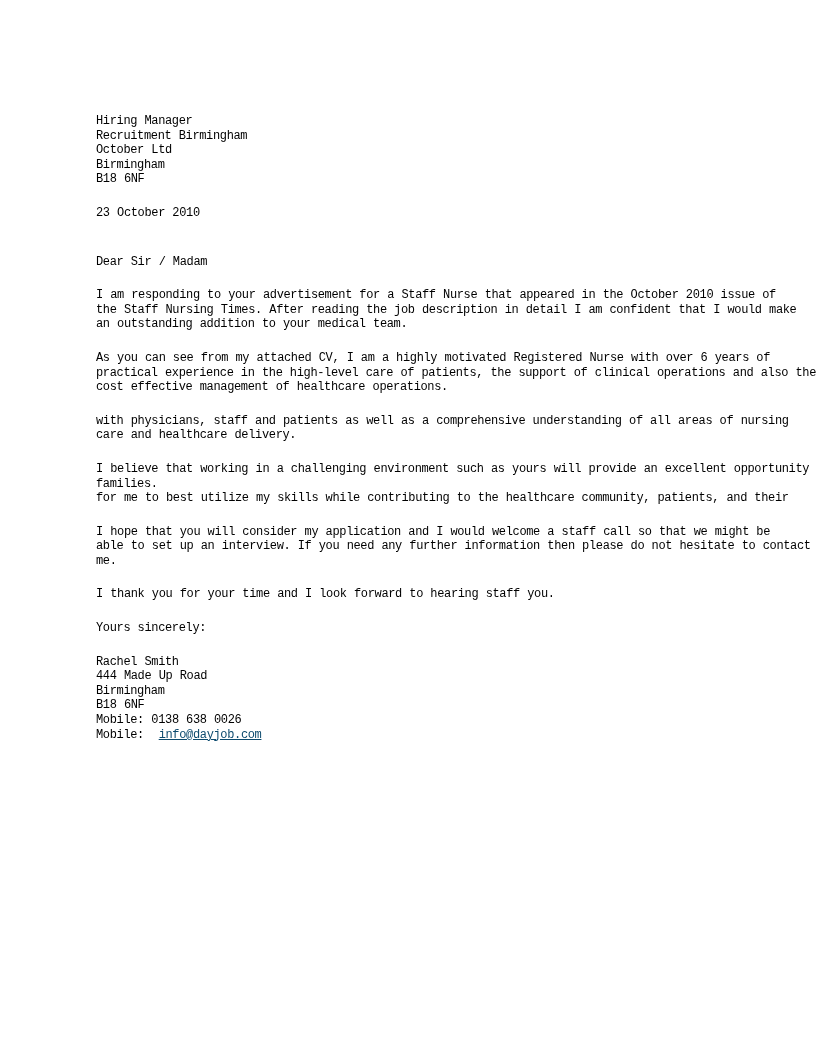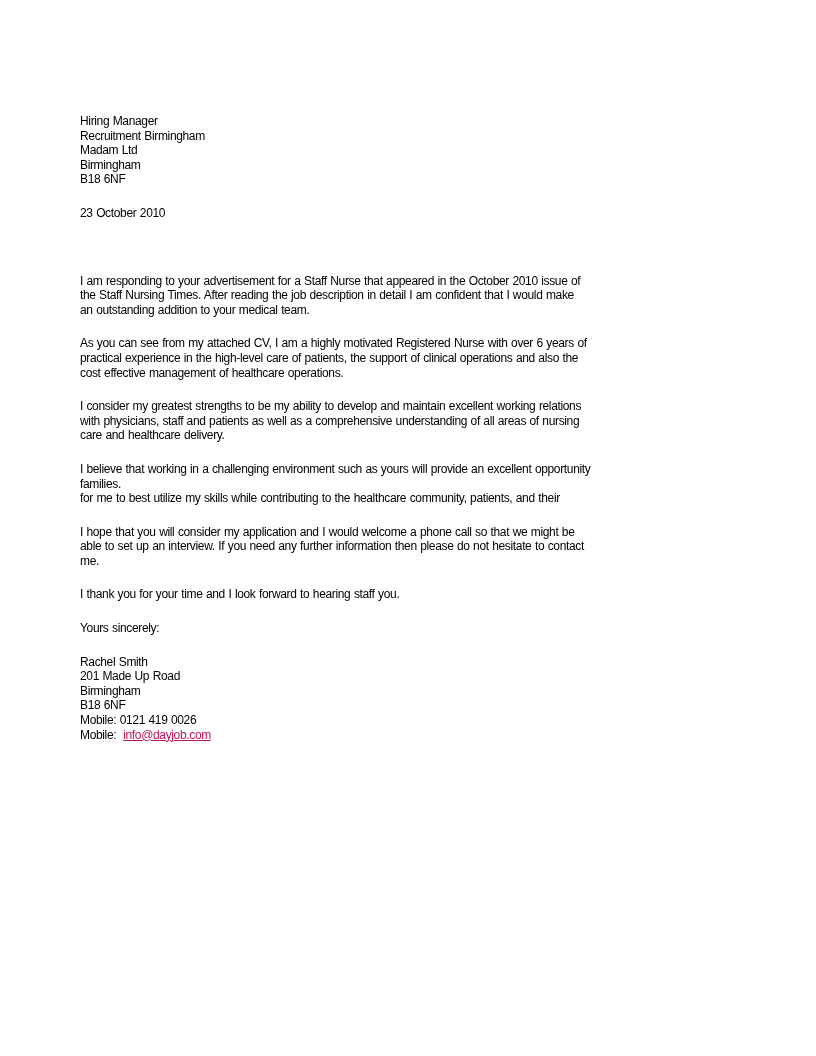--- a/index.html
+++ b/index.html
@@ -1,89 +1,89 @@
 <!DOCTYPE html>
 <html><head>
   <meta charset="utf-8">
   <style>
     html, body { margin: 0; padding: 0; background: #ffffff; }
     body { width: 816px; height: 1056px; position: relative; overflow: hidden; }
     .page {
-      position: absolute; left: 80px; top: 114px; width: 640px;
-      font-family: Liberation Sans, sans-serif;
+      position: absolute; left: 96px; top: 114px; width: 640px;
+      font-family: Liberation Mono, monospace;
       font-size: 12px; line-height: 14.6px; color: #000;
       letter-spacing: -0.35px; word-spacing: 0.5px;
     }
     .block { margin: 0; }
     .line { display: block; white-space: nowrap; }
     .gap-date { height: 19px; }
     .gap-greet { height: 34px; }
     .gap-p { height: 19px; }
-    a.email { color: #be185d; text-decoration: underline; }
+    a.email { color: #0c4a6e; text-decoration: underline; }
   </style>
 </head>
 <body>
 
 <div class="page">
   <div class="block">
     <span class="line">Hiring Manager</span>
     <span class="line">Recruitment Birmingham</span>
-    <span class="line">Madam Ltd</span>
+    <span class="line">October Ltd</span>
     <span class="line">Birmingham</span>
     <span class="line">B18 6NF</span>
   </div>
   <div class="gap-date"></div>
   <span class="line">23 October 2010</span>
   <div class="gap-greet"></div>
+  <span class="line">Dear Sir / Madam</span>
   <div class="gap-p"></div>
 
   <div class="block">
     <span class="line">I am responding to your advertisement for a Staff Nurse that appeared in the October 2010 issue of</span>
     <span class="line">the Staff Nursing Times. After reading the job description in detail I am confident that I would make</span>
     <span class="line">an outstanding addition to your medical team.</span>
   </div>
   <div class="gap-p"></div>
   <div class="block">
     <span class="line">As you can see from my attached CV, I am a highly motivated Registered Nurse with over 6 years of</span>
     <span class="line">practical experience in the high-level care of patients, the support of clinical operations and also the</span>
     <span class="line">cost effective management of healthcare operations.</span>
   </div>
   <div class="gap-p"></div>
   <div class="block">
-    <span class="line">I consider my greatest strengths to be my ability to develop and maintain excellent working relations</span>
     <span class="line">with physicians, staff and patients as well as a comprehensive understanding of all areas of nursing</span>
     <span class="line">care and healthcare delivery.</span>
   </div>
   <div class="gap-p"></div>
   <div class="block">
     <span class="line">I believe that working in a challenging environment such as yours will provide an excellent opportunity</span>
     <span class="line">families.</span>
     <span class="line">for me to best utilize my skills while contributing to the healthcare community, patients, and their</span>
   </div>
   <div class="gap-p"></div>
   <div class="block">
-    <span class="line">I hope that you will consider my application and I would welcome a phone call so that we might be</span>
+    <span class="line">I hope that you will consider my application and I would welcome a staff call so that we might be</span>
     <span class="line">able to set up an interview. If you need any further information then please do not hesitate to contact</span>
     <span class="line">me.</span>
   </div>
   <div class="gap-p"></div>
   <div class="block">
     <span class="line">I thank you for your time and I look forward to hearing staff you.</span>
   </div>
   <div class="gap-p"></div>
   <span class="line">Yours sincerely:</span>
   <div class="gap-p"></div>
 
   <div class="block">
     <span class="line">Rachel Smith</span>
-    <span class="line">201 Made Up Road</span>
+    <span class="line">444 Made Up Road</span>
     <span class="line">Birmingham</span>
     <span class="line">B18 6NF</span>
     <span class="line">
       <span>Mobile:</span>
-      <span>0121 419 0026</span>
+      <span>0138 638 0026</span>
     </span>
     <span class="line">
       <span>Mobile:</span>&nbsp;
       <a class="email" href="mailto:info@dayjob.com">info@dayjob.com</a>
     </span>
   </div>
 </div>
 
 </body></html>

